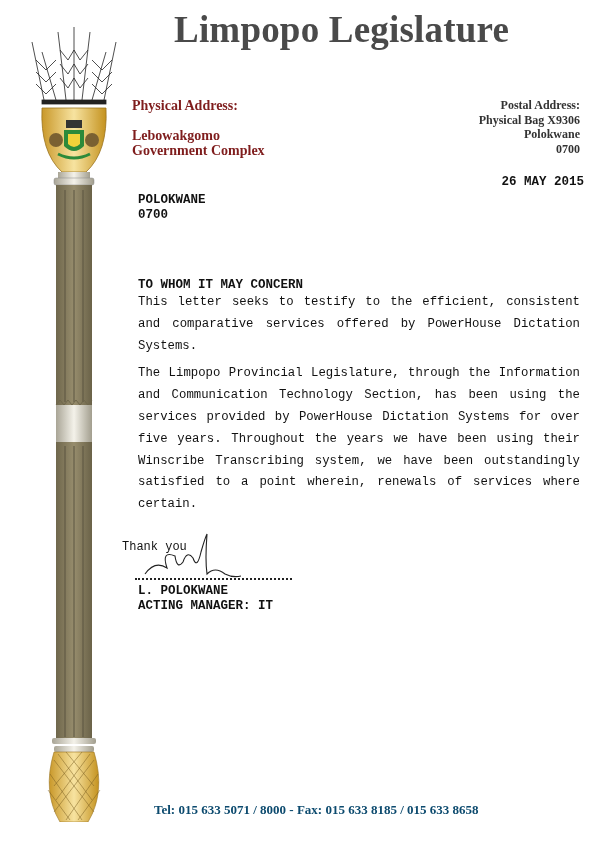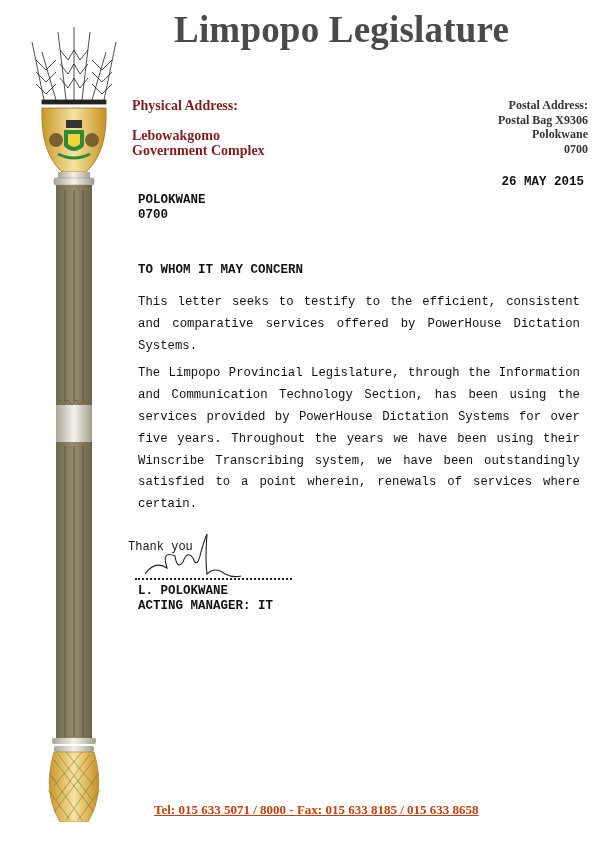--- a/index.html
+++ b/index.html
@@ -10,35 +10,35 @@
     .abs { position: absolute; }
     .serif { font-family: "Liberation Serif", "DejaVu Serif", serif; }
     .sans { font-family: Liberation Mono, monospace; }
 
     #org-title {
       left: 155px; top: 8px; font-size: 37px; font-weight: bold; color: #4a4a4a;
       letter-spacing: 0.2px; white-space: nowrap; margin-left: 19px;
     }
     #physical-block { left: 132px; top: 98px; font-size: 14px; font-weight: bold; color: #7f1d1d; line-height: 15px; }
     #physical-block .gap { height: 15px; }
-    #postal-block { right: 24px; top: 98px; font-size: 12px; font-weight: bold; color: #333; line-height: 14.5px; text-align: right; }
+    #postal-block { right: 32px; top: 98px; font-size: 12px; font-weight: bold; color: #333; line-height: 14.5px; text-align: right; }
 
     #letter-date { right: 28px; top: 175px; font-size: 12.5px; font-weight: bold; }
     #recipient-block { left: 138px; top: 193px; font-size: 12.5px; font-weight: bold; line-height: 14.5px; }
-    #salutation-heading { left: 138px; top: 263px; font-size: 12.5px; font-weight: bold; }
+    #salutation-heading { left: 138px; top: 278px; font-size: 12.5px; font-weight: bold; }
 
     #body-text { left: 138px; top: 292px; width: 458px; font-size: 12.3px; line-height: 21.8px; text-align: justify; }
     #body-text p { margin: 0 16px 6px 0; }
 
-    #closing { left: 128px; top: 540px; font-size: 12px; text-align: center; }
+    #closing { left: 122px; top: 540px; font-size: 12px; text-align: center; }
     #signature-line { left: 135px; top: 578px; width: 157px; border-bottom: 2px dotted #222; }
     #signature { left: 135px; top: 530px; }
     #signatory { left: 138px; top: 584px; font-size: 12.5px; font-weight: bold; line-height: 14.5px; }
 
-    #footer-contact { left: 154px; top: 802px; font-size: 13px; font-weight: bold; color: #c2410c; white-space: nowrap; text-decoration: underline; }
+    #footer-contact { left: 154px; top: 802px; font-size: 13px; font-weight: bold; color: #0c4a6e; white-space: nowrap; }
 
     #mace { left: 22px; top: 22px; }
   </style>
 </head>
 <body>
 
 <svg id="mace" class="abs" width="100" height="800" viewBox="0 0 100 800">
   <defs>
     <linearGradient id="gold" x1="0" x2="1">
       <stop offset="0" stop-color="#c9982a"></stop>
@@ -110,21 +110,21 @@
 
 <div id="physical-block" class="abs serif">
   <div>Physical Address:</div>
   <div class="gap"></div>
   <div>Lebowakgomo</div>
   <div>Government Complex</div>
 </div>
 
 <div id="postal-block" class="abs serif">
   <div>Postal Address:</div>
-  <div>Postal Bag X9306</div>
+  <div>Physical Bag X9306</div>
   <div>Polokwane</div>
   <div>0700</div>
 </div>
 
 <div id="letter-date" class="abs sans">26 MAY 2015</div>
 
 <div id="recipient-block" class="abs sans">
   <div>POLOKWANE</div>
   <div>0700</div>
 </div>

